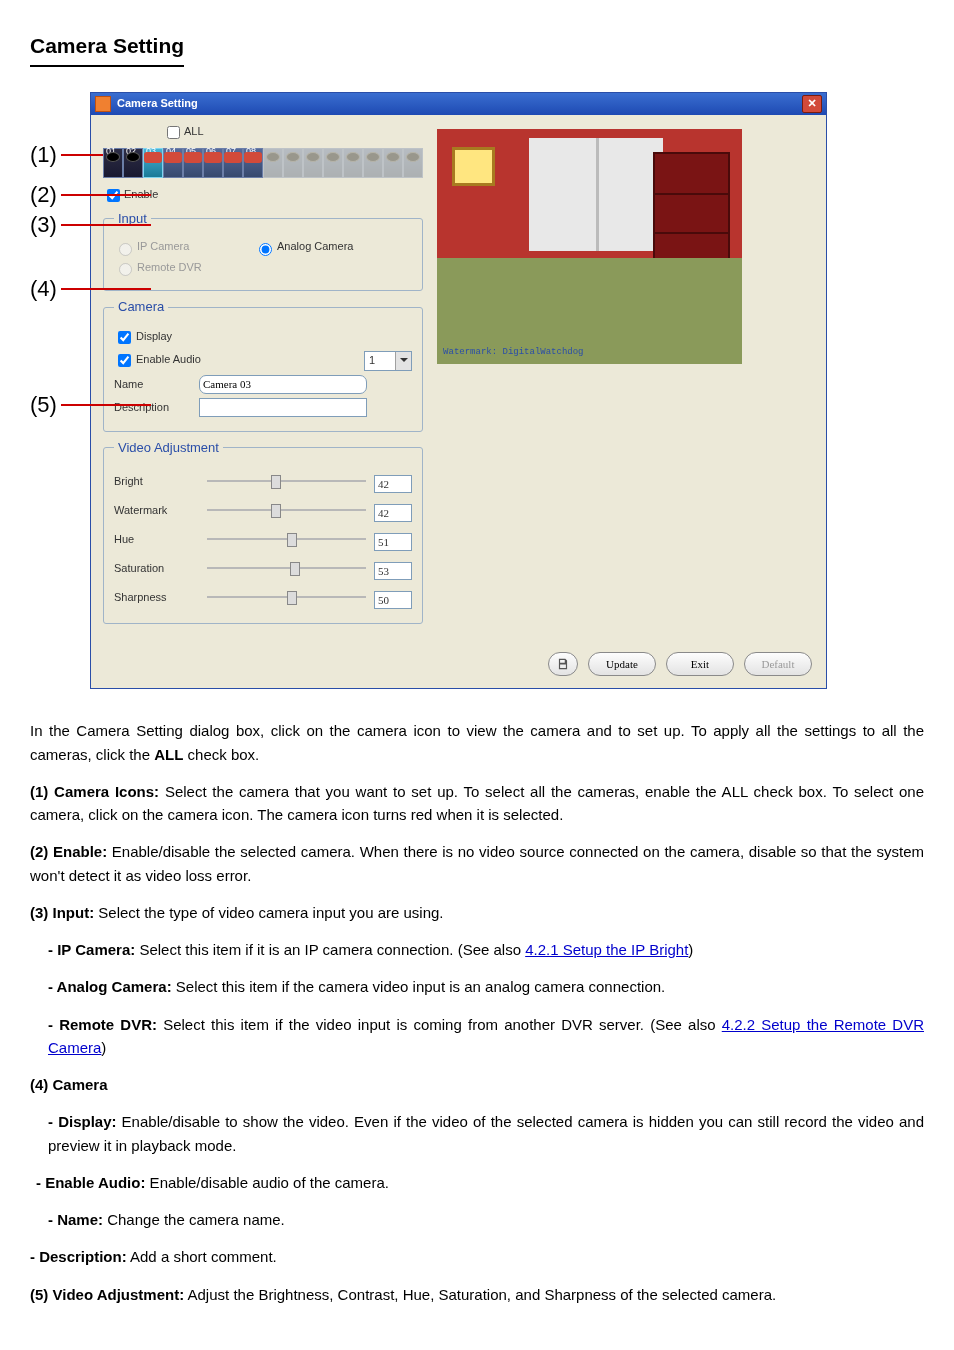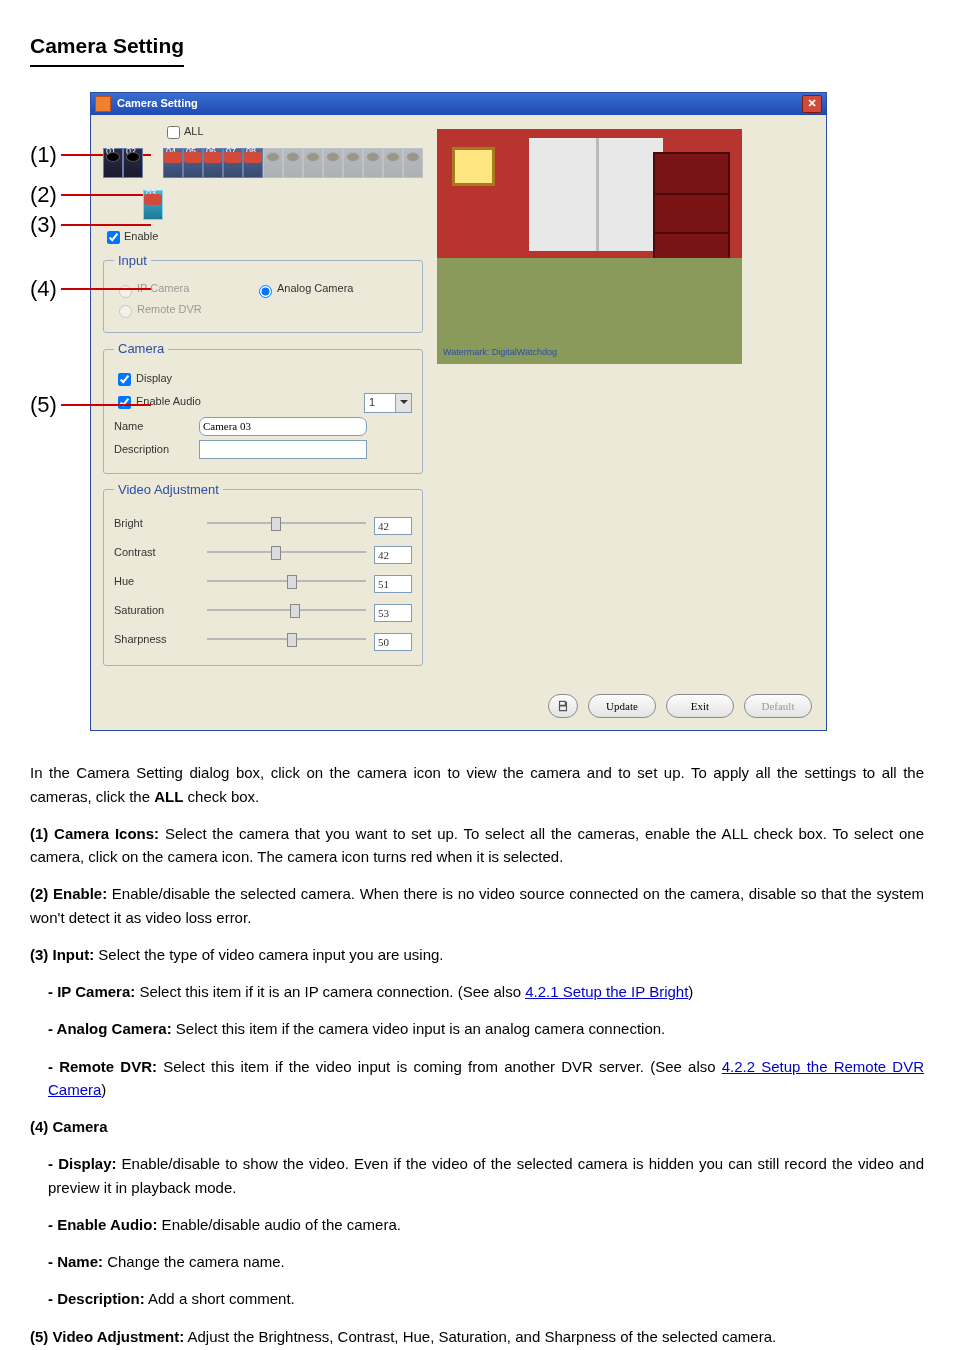--- a/index.html
+++ b/index.html
@@ -14,21 +14,21 @@
   .titlebar .ttext{font-weight:bold;flex:1;}
   .titlebar .close{width:18px;height:16px;background:#d24a3a;border:1px solid #7a1c10;color:#fff;display:flex;align-items:center;justify-content:center;border-radius:2px;font-weight:bold;}
   .body{padding:8px 12px 10px 12px;display:flex;gap:14px;}
   .leftcol{width:320px;}
   .rightcol{flex:1;}
   .allrow{margin:0 0 6px 60px;font-size:11px;color:#333;}
   .allrow input{vertical-align:middle;margin-right:4px;}
   .camtabs{display:flex;gap:0;margin-bottom:8px;}
   .camtab{width:30px;height:30px;border:1px solid #6b7ea8;position:relative;color:#fff;font-size:9px;display:flex;align-items:flex-end;justify-content:flex-start;padding:0 0 19px 2px;box-sizing:border-box;background:linear-gradient(#556a9a,#37496e);}
   .camtab.dark{background:linear-gradient(#2c2c44,#191930);}
-  .camtab.sel{background:linear-gradient(#46b3d7,#1b7a97);border-color:#7fd4ef;margin-top:42px;}
+  .camtab.sel{background:linear-gradient(#46b3d7,#1b7a97);border-color:#7fd4ef;}
   .camtab.dis{opacity:.35;}
   .camtab .lens{position:absolute;top:3px;left:50%;transform:translateX(-50%);width:12px;height:8px;border-radius:50%;background:#000;border:1px solid #555;}
   .camtab .red{position:absolute;top:3px;left:50%;transform:translateX(-50%);width:18px;height:11px;border-radius:3px;background:#d24a3a;}
   .enablerow{margin:6px 0 6px 0;color:#333;}
   .enablerow input{vertical-align:middle;margin-right:4px;}
   fieldset.grp{border:1px solid #a0b4c8;border-radius:3px;margin:0 0 8px 0;padding:8px 10px 10px 10px;color:#2a4ea8;}
   fieldset.grp legend{color:#2a4ea8;padding:0 4px;font-size:13px;}
   fieldset.grp .row{display:flex;align-items:center;margin:4px 0;color:#333;font-size:11px;}
   .row .lbl{width:85px;color:#333;}
   .row input[type=text]{border:1px solid #7f9db9;height:17px;padding:0 3px;font:11px Tahoma;color:#000;}
@@ -42,21 +42,21 @@
   .slider .thumb{position:absolute;top:-5px;width:8px;height:12px;background:#dcdcdc;border:1px solid #888;}
   .numbox{width:30px;height:16px;border:1px solid #7f9db9;background:#fff;font:11px Tahoma;padding:0 3px;display:inline-block;line-height:16px;margin-top:7px;}
   .preview{width:305px;height:235px;background:#6a735f;position:relative;overflow:hidden;margin-top:6px;}
   .room-wall{position:absolute;inset:0;background:#b8342e;}
   .room-floor{position:absolute;left:0;right:0;top:55%;bottom:0;background:#8a9a5a;}
   .room-window{position:absolute;left:30%;top:4%;width:44%;height:48%;background:#e8e8e8;}
   .room-window .bar{position:absolute;top:0;bottom:0;width:3px;background:#bbb;left:50%;}
   .shelf{position:absolute;right:4%;top:10%;width:24%;height:55%;background:#7a1414;border:2px solid #4a0a0a;}
   .shelf .sh{position:absolute;left:0;right:0;height:2px;background:#4a0a0a;}
   .pic{position:absolute;left:5%;top:8%;width:12%;height:14%;background:#ffe680;border:3px solid #a87a20;}
-  .wm{position:absolute;left:2%;bottom:2%;color:#2a4ea8;font-size:9px;}
+  .wm{position:absolute;left:2%;bottom:2%;color:#2a4ea8;font-size:9px;font-family:Liberation Mono, monospace;}
   .footer{display:flex;gap:10px;justify-content:flex-end;padding:10px 14px 12px 0;}
   .btn{min-width:66px;height:22px;border:1px solid #8a8a8a;background:linear-gradient(#fdfdfd,#e3e3e3);border-radius:12px;font:11px Tahoma;color:#000;display:inline-flex;align-items:center;justify-content:center;}
   .btn.dis{color:#9a9a9a;}
   .btn.icon{min-width:28px;}
   .btn.icon svg{width:14px;height:14px;}
   .bodytext{margin-top:28px;}
   .bodytext p{margin:0 0 14px 0;text-align:justify;}
   .bold{font-weight:bold;}
   .link{color:#0000cc;text-decoration:underline;}
   .pnum{text-align:center;margin-top:40px;font-size:15px;}
@@ -173,21 +173,21 @@
           <legend>Video Adjustment</legend>
           <div id="sliders">
                 <div class="row">
                   <span class="lbl">Bright</span>
                   <div class="slider">
                     <div class="thumb" style="left:40%;"></div>
                   </div>
                   <span class="numbox">42</span>
                 </div>
                 <div class="row">
-                  <span class="lbl">Contrast</span>
+                  <span class="lbl">Watermark</span>
                   <div class="slider">
                     <div class="thumb" style="left:40%;"></div>
                   </div>
                   <span class="numbox">42</span>
                 </div>
                 <div class="row">
                   <span class="lbl">Hue</span>
                   <div class="slider">
                     <div class="thumb" style="left:50%;"></div>
                   </div>
@@ -243,21 +243,21 @@
 <div class="bodytext">
   <p><span>In the Camera Setting dialog box, click on the camera icon to view the camera and to set up. To apply all the settings to all the cameras, click the </span><span class="bold">ALL</span><span> check box.</span></p>
   <p><span class="bold">(1) Camera Icons:</span><span> Select the camera that you want to set up. To select all the cameras, enable the ALL check box. To select one camera, click on the camera icon. The camera icon turns red when it is selected.</span></p>
   <p><span class="bold">(2) Enable:</span><span> Enable/disable the selected camera. When there is no video source connected on the camera, disable so that the system won't detect it as video loss erro</span><span>r.</span></p>
   <p><span class="bold">(3) Input:</span><span> Select the type of video camera input you are using.</span></p>
   <p style="margin-left:18px;"><span class="bold">- IP Camera:</span><span> Select this item if it is an IP camera connection. (See also </span><span class="link">4.2.1 Setup the IP Bright</span><span>)</span></p>
   <p style="margin-left:18px;"><span class="bold">- Analog Camera:</span><span> Select this item if the camera video input is an analog camera connection.</span></p>
   <p style="margin-left:18px;"><span class="bold">- Remote DVR:</span><span> Select this item if the video input is coming from another DVR server. (See also </span><span class="link">4.2.2 Setup the Remote DVR Camera</span><span>)</span></p>
   <p><span class="bold">(4) Camera</span></p>
   <p style="margin-left:18px;"><span class="bold">- Display:</span><span> Enable/disable to show the video. Even if the video of the selected camera is hidden you can still record the video and preview it in playback mode.</span></p>
-  <p style="margin-left:18px;"><span class="bold">- Enable Audio:</span><span> Enable/disable audio of the camera.</span></p>
+  <p style="margin-left:6px;"><span class="bold">- Enable Audio:</span><span> Enable/disable audio of the camera.</span></p>
   <p style="margin-left:18px;"><span class="bold">- Name:</span><span> Change the camera name.</span></p>
-  <p style="margin-left:18px;"><span class="bold">- Description:</span><span> Add a short comment.</span></p>
+  <p style=""><span class="bold">- Description:</span><span> Add a short comment.</span></p>
   <p><span class="bold">(5) Video Adjustment:</span><span> Adjust the Brightness, Contrast, Hue, Saturation, and Sharpness of the selected camera.</span></p>
 </div>
 
 <div class="pnum">48</div>
 
 </div>
 
 </body></html>

